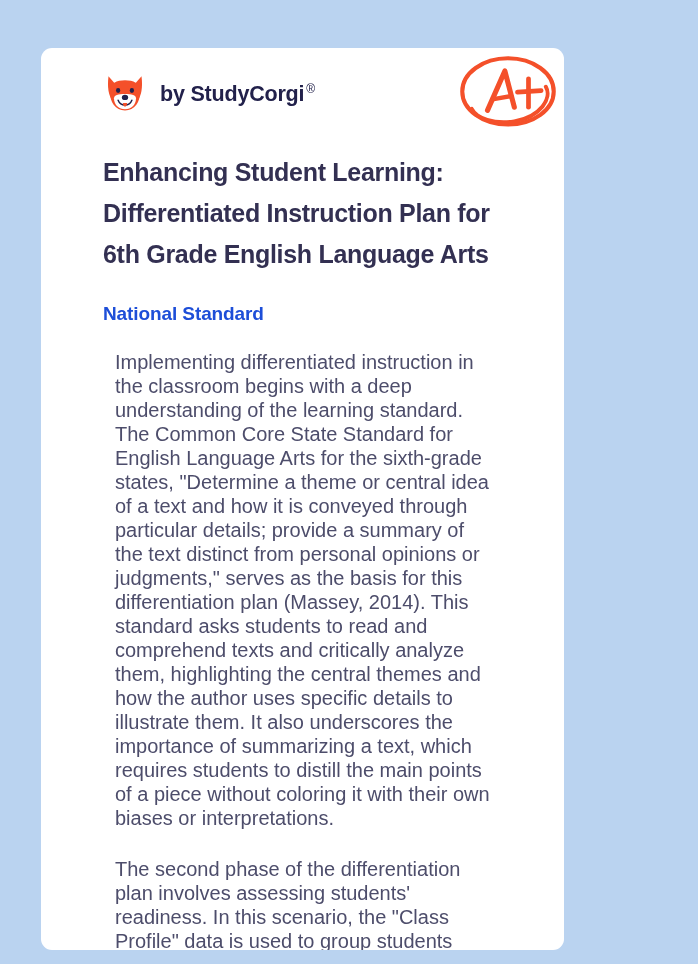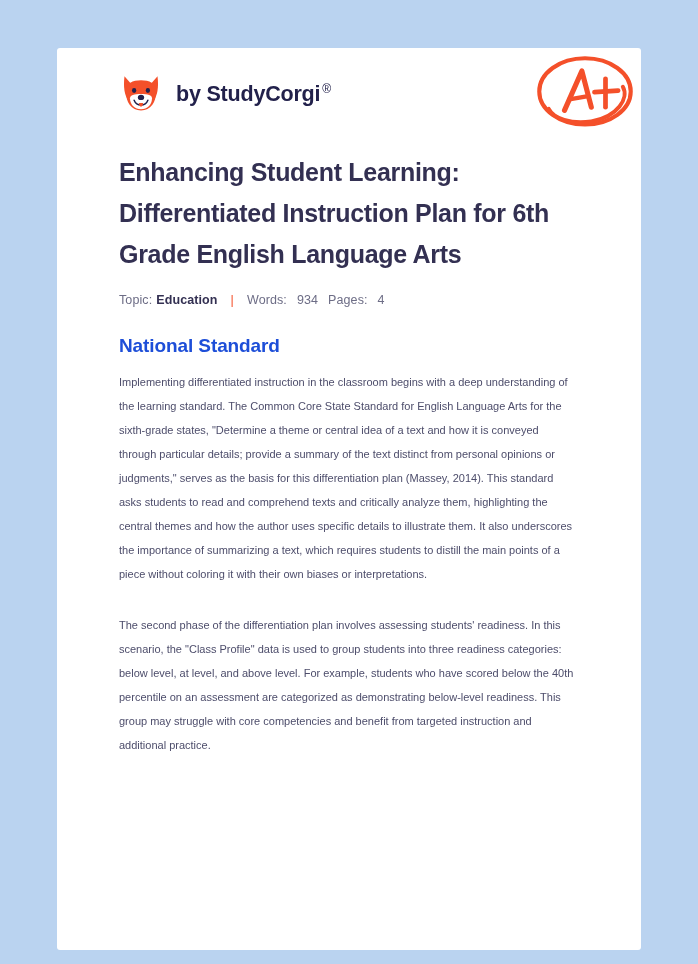--- a/index.html
+++ b/index.html
@@ -10,26 +10,26 @@
   body {
     width: 698px;
     height: 964px;
     background: #bad3f0;
     font-family: "Liberation Sans", sans-serif;
     overflow: hidden;
   }
 
   .page-sheet {
     position: absolute;
-    left: 57px;
+    left: 41px;
     top: 48px;
-    width: 584px;
+    width: 523px;
     height: 902px;
     background: #ffffff;
-    border-radius: 3px;
+    border-radius: 11px;
     overflow: hidden;
   }
 
   
   .doc-header {
     position: relative;
     height: 104px;
   }
 
   .brand {
@@ -111,23 +111,23 @@
   .section-heading {
     margin: 0;
     padding-top: 28px;
     font-size: 19px;
     font-weight: bold;
     color: #1d4ed8;
     letter-spacing: -0.1px;
   }
 
   .section-para {
-    margin: 0;
+    margin: 12px;
     padding-top: 13px;
-    font-size: 11px;
+    font-size: 20px;
     line-height: 24px;
     color: #4d4d6b;
     text-align: left;
   }
 
   .section-block + .section-block {
     margin-top: 14px;
   }
 </style>
 </head>
@@ -171,32 +171,20 @@
         <path d="M82 51 L112 49" fill="none" stroke="#f4502a" stroke-width="6" stroke-linecap="round"></path>
       </svg>
     </div>
 
   </div>
 
   <div class="doc-body">
 
     <h1 class="doc-title">Enhancing Student Learning: Differentiated Instruction Plan for 6th Grade English Language Arts</h1>
 
-    <div class="doc-meta">
-      <span>Topic:</span>
-      <span class="meta-strong">Education</span>
-      <span class="meta-sep">|</span>
-      <span>Words:</span>
-      <span class="meta-gap"></span>
-      <span>934</span>
-      <span class="meta-gap"></span>
-      <span>Pages:</span>
-      <span class="meta-gap"></span>
-      <span>4</span>
-    </div>
 
     <div class="section-block">
       <h2 class="section-heading">National Standard</h2>
       <p class="section-para">Implementing differentiated instruction in the classroom begins with a deep understanding of the learning standard. The Common Core State Standard for English Language Arts for the sixth-grade states, "Determine a theme or central idea of a text and how it is conveyed through particular details; provide a summary of the text distinct from personal opinions or judgments," serves as the basis for this differentiation plan (Massey, 2014). This standard asks students to read and comprehend texts and critically analyze them, highlighting the central themes and how the author uses specific details to illustrate them. It also underscores the importance of summarizing a text, which requires students to distill the main points of a piece without coloring it with their own biases or interpretations.</p>
     </div>
 
     <div class="section-block">
       <p class="section-para">The second phase of the differentiation plan involves assessing students' readiness. In this scenario, the "Class Profile" data is used to group students into three readiness categories: below level, at level, and above level. For example, students who have scored below the 40th percentile on an assessment are categorized as demonstrating below-level readiness. This group may struggle with core competencies and benefit from targeted instruction and additional practice.</p>
     </div>
 

